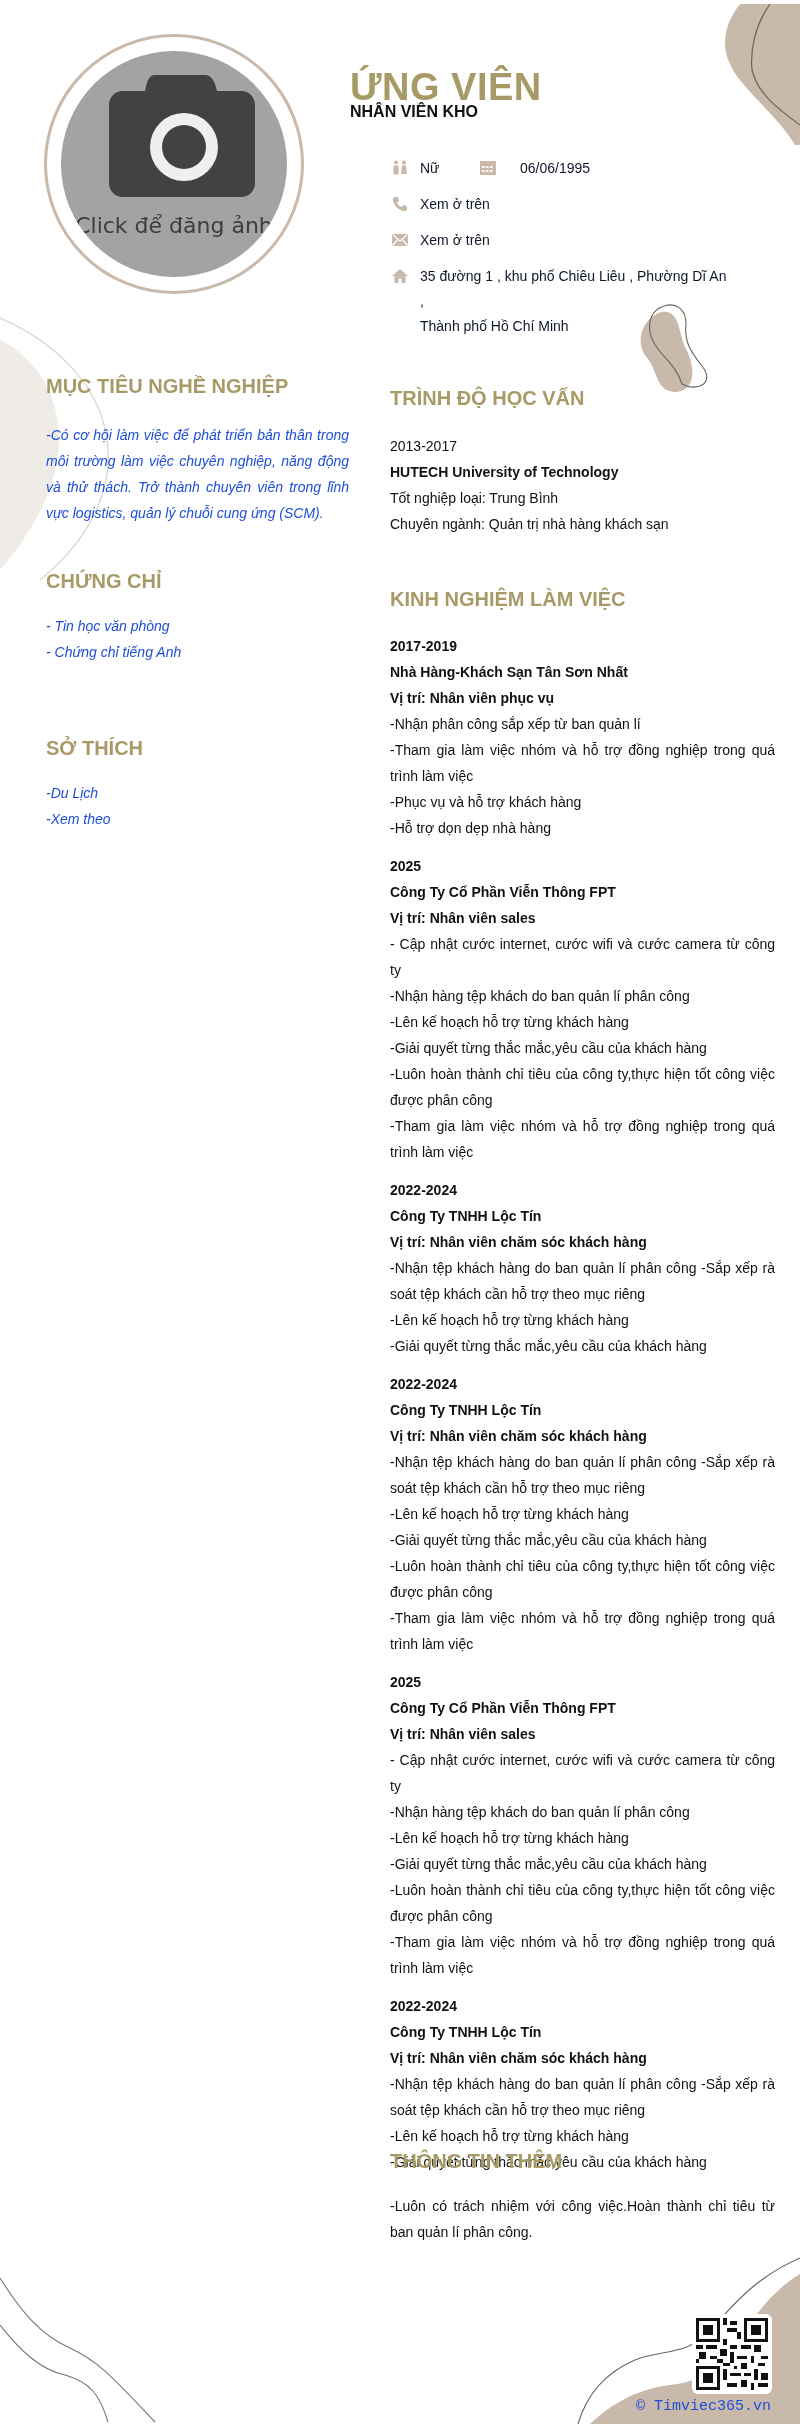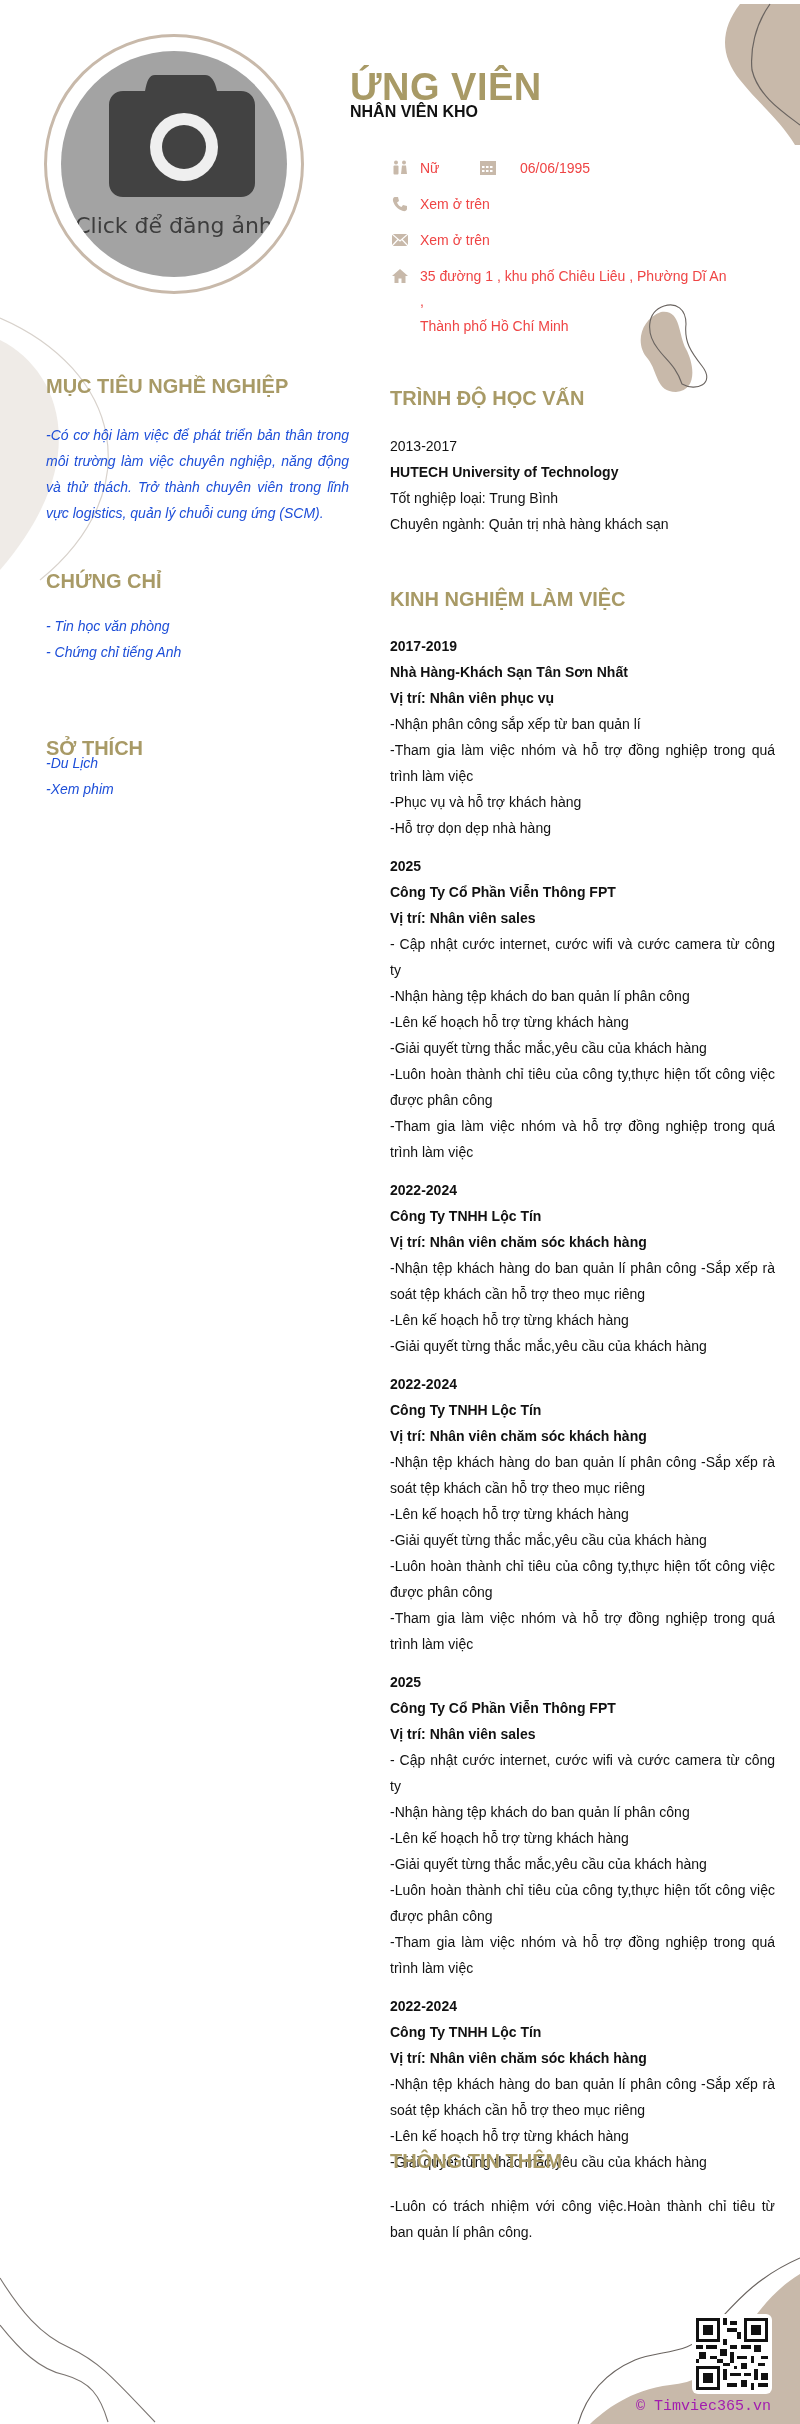--- a/index.html
+++ b/index.html
@@ -24,21 +24,21 @@
     font-family: "DejaVu Sans", sans-serif; font-size: 22px; color: #3d3d3d;
     white-space: nowrap;
   }
   .name {
     position: absolute; left: 350px; top: 42px; font-size: 38px; font-weight: bold;
     color: #a89a66; letter-spacing: 0.5px; margin-top: 24px;
   }
   .jobtitle {
     position: absolute; left: 350px; top: 103px; font-size: 16px; font-weight: bold; color: #111;
   }
-  .contact { position: absolute; left: 392px; top: 156px; width: 340px; font-size: 14px; color: #ef4444; }
+  .contact { position: absolute; left: 392px; top: 156px; width: 340px; font-size: 14px; color: #0f172a; }
   .c-row { display: flex; align-items: flex-start; margin-bottom: 11px; line-height: 25px; }
   .c-icon { width: 28px; flex: 0 0 28px; display: flex; align-items: center; height: 20px; margin-top: 2px; }
   .c-icon svg { display: block; }
   .c-gap { width: 60px; flex: 0 0 60px; }
 
   .sec-title {
     position: absolute; font-size: 20px; font-weight: bold; color: #a89a66; margin: 0;
   }
   .para { position: absolute; font-size: 14px; line-height: 26px; color: #1d4ed8; text-align: justify; font-style: italic; }
   .list-item { display: block; }
@@ -49,21 +49,21 @@
   .job .d { display: block; text-align: justify; }
   .edu .u { font-weight: bold; display: block; }
   .edu span { display: block; }
 
   .qr {
     position: absolute; left: 692px; top: 2314px; width: 80px; height: 80px;
     background: #fff; border-radius: 6px; padding: 4px; box-sizing: border-box;
   }
   .copyright {
     position: absolute; left: 636px; top: 2398px; font-family: "Liberation Mono", monospace;
-    font-size: 15px; color: #a21caf;
+    font-size: 15px; color: #1d4ed8;
   }
 </style>
 </head>
 <body>
 
 <svg class="deco" style="left:680px;top:0" width="120" height="150" viewBox="0 0 120 150">
   <path d="M 60 4 C 40 30, 40 55, 60 80 C 80 105, 100 120, 115 145 L 120 145 L 120 4 Z" fill="#c8b9aa"></path>
   <path d="M 90 4 C 75 25, 70 50, 72 70 C 78 95, 100 110, 120 125" fill="none" stroke="#6a6460" stroke-width="1.2"></path>
 </svg>
 
@@ -161,23 +161,23 @@
 <h2 class="sec-title" style="left:46px;top:375px">MỤC TIÊU NGHỀ NGHIỆP</h2>
 <div class="para" style="left:46px;top:422px;width:303px"> -Có cơ hội làm việc để phát triển bản thân trong môi trường làm việc chuyên nghiệp, năng động và thử thách. Trở thành chuyên viên trong lĩnh vực logistics, quản lý chuỗi cung ứng (SCM).</div>
 
 <h2 class="sec-title" style="left:46px;top:570px">CHỨNG CHỈ</h2>
 <div class="para" style="left:46px;top:613px;width:303px">
   <span class="list-item"> - Tin học văn phòng</span>
   <span class="list-item">- Chứng chỉ tiếng Anh</span>
 </div>
 
 <h2 class="sec-title" style="left:46px;top:737px">SỞ THÍCH</h2>
-<div class="para" style="left:46px;top:750px;width:303px">
+<div class="para" style="left:46px;top:780px;width:303px">
   <span class="list-item">-Du Lịch</span>
-  <span class="list-item">-Xem phim</span>
+  <span class="list-item">-Xem theo</span>
 </div>
 
 <h2 class="sec-title" style="left:390px;top:387px">TRÌNH ĐỘ HỌC VẤN</h2>
 <div class="right edu" style="top:433px">
   <span>2013-2017</span>
   <span class="u">HUTECH University of Technology</span>
   <span>Tốt nghiệp loại: Trung Bình</span>
   <span>Chuyên ngành: Quản trị nhà hàng khách sạn</span>
 </div>
 

